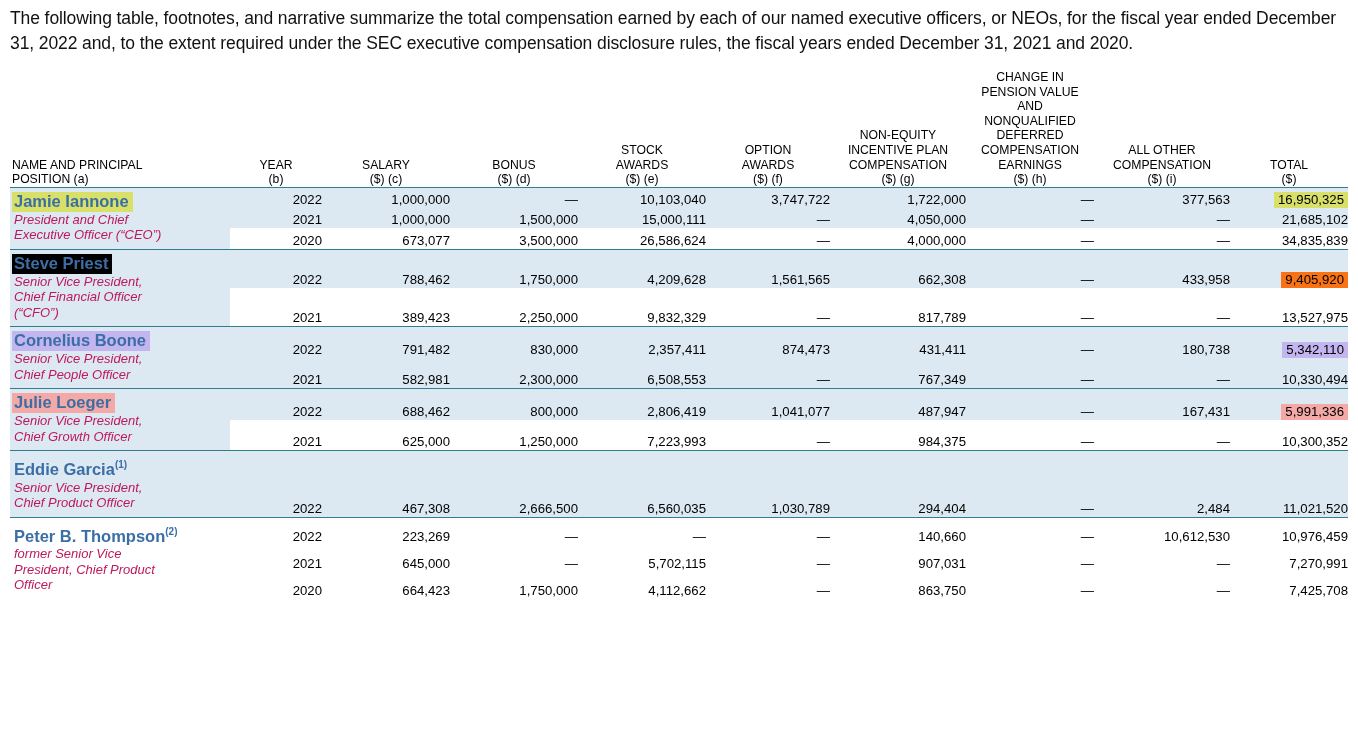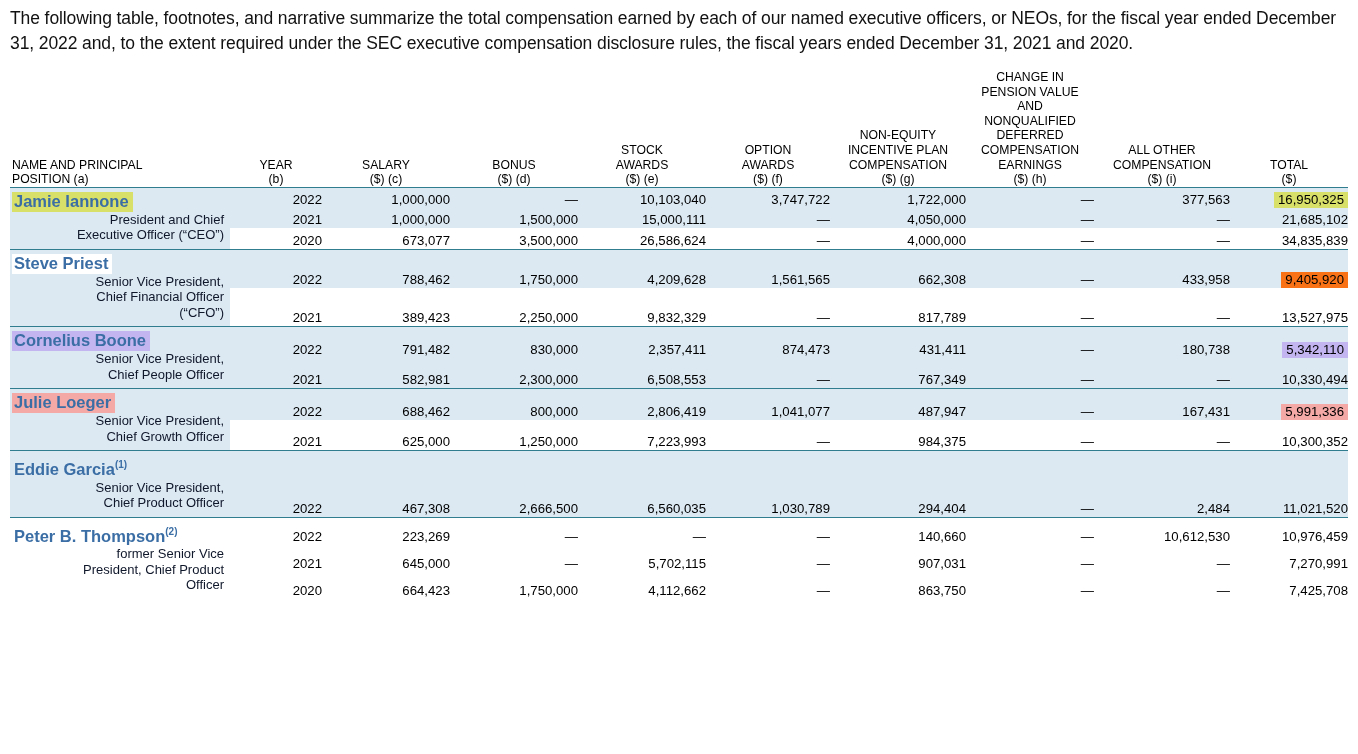--- a/index.html
+++ b/index.html
@@ -86,25 +86,25 @@
   .namebox {
     display: inline-block;
     font-weight: bold;
     font-size: 16.5px;
     line-height: 19px;
     padding: 0 4px 1px 2px;
     color: #3b6ea5;
   }
   .title {
     display: block;
+    font-style: italic;
     font-size: 13px;
     line-height: 15.5px;
-    color: #0f172a;
+    color: #be185d;
     padding-left: 2px;
-    text-align: right;
   }
   .sup {
     font-size: 10px;
     vertical-align: super;
     font-weight: bold;
   }
   .totbox {
     display: inline-block;
     padding: 0 4px;
   }
@@ -218,21 +218,21 @@
           <td>673,077</td>
           <td>3,500,000</td>
           <td>26,586,624</td>
           <td>—</td>
           <td>4,000,000</td>
           <td>—</td>
           <td>—</td>
           <td>34,835,839</td>
         </tr>
         <tr class="shade groupstart">
-          <td class="namecell" rowspan="2"><span class="namebox" style="background: #ffffff;">Steve Priest</span><span class="title">Senior Vice President,</span><span class="title">Chief Financial Officer</span><span class="title">(“CFO”)</span></td>
+          <td class="namecell" rowspan="2"><span class="namebox" style="background: #000000;">Steve Priest</span><span class="title">Senior Vice President,</span><span class="title">Chief Financial Officer</span><span class="title">(“CFO”)</span></td>
           <td class="year">2022</td>
           <td>788,462</td>
           <td>1,750,000</td>
           <td>4,209,628</td>
           <td>1,561,565</td>
           <td>662,308</td>
           <td>—</td>
           <td>433,958</td>
           <td><span class="totbox" style="background: #f97316;">9,405,920</span></td>
         </tr>

